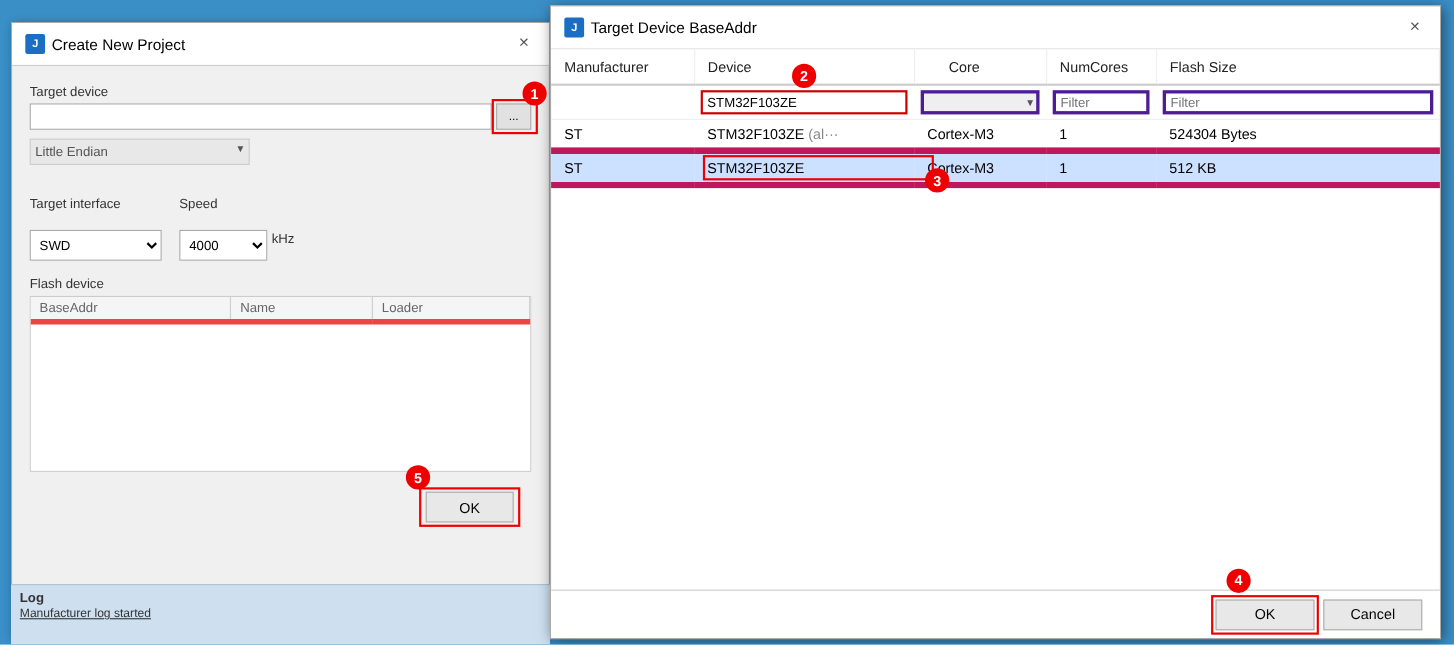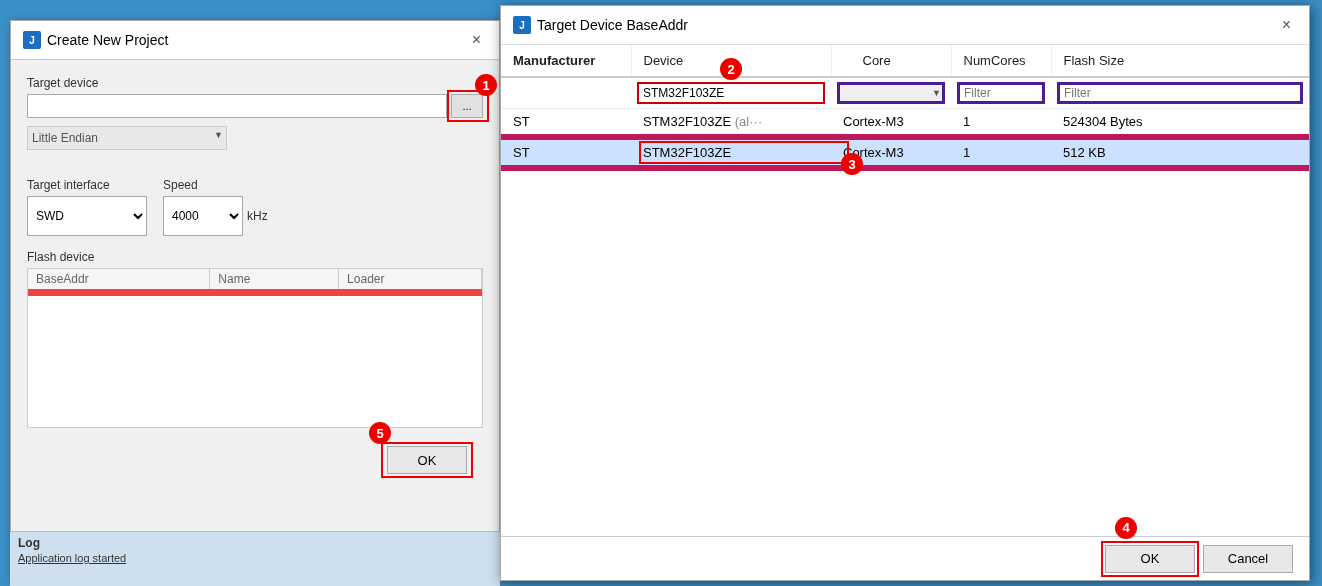--- a/index.html
+++ b/index.html
@@ -128,25 +128,26 @@
 
     .two-col {
       display: flex;
       gap: 16px;
       margin-bottom: 14px;
     }
 
     .field-group { display: flex; flex-direction: column; }
 
     .select-field {
-      height: 40px;
+      height: 28px;
       border: 1px solid #aaa;
       background: white;
       font-size: 12px;
       padding: 2px 4px;
+      margin-top: 13px;
     }
 
     .speed-row {
       display: flex;
       align-items: center;
       gap: 4px;
     }
     .speed-row .select-field { width: 80px; }
     .khz-label { font-size: 12px; color: #333; }
 
@@ -163,21 +164,21 @@
     }
 
     .flash-table {
       width: 100%;
       border-collapse: collapse;
       font-size: 12px;
     }
 
     .flash-table th {
       background: #f5f5f5;
-      border-bottom: 7px solid #ef4444;
+      border-bottom: 5px solid #ef4444;
       border-right: 1px solid #ccc;
       padding: 3px 8px;
       text-align: left;
       font-weight: normal;
       color: #666;
     }
 
     .ok-row {
       display: flex;
       justify-content: flex-end;
@@ -260,21 +261,20 @@
       border-right: 1px solid #eee;
       padding: 8px 12px;
       text-align: left;
       font-weight: normal;
       color: #222;
       font-size: 13px;
     }
 
     .device-table th:first-child {
       width: 130px;
-      font-weight: bold;
     }
     .device-table th:nth-child(2) {
       width: 200px;
     }
     .device-table th:nth-child(3) {
       width: 120px;
       padding-left: 31px;
     }
     .device-table th:nth-child(4) {
       width: 100px;
@@ -456,21 +456,21 @@
           <span>5</span>
         </div>
         <button class="ok-btn">OK</button>
       </div>
     </div>
   </div>
 </div>
 
 <div class="log-area" style="bottom:0; left:10px; width:490px; height:55px; position:absolute; background:#cee0f0; padding:4px 8px; border-top:1px solid #b0c0d0;">
   <div class="log-label">Log</div>
-  <div class="log-text">Application log started</div>
+  <div class="log-text">Manufacturer log started</div>
 </div>
 
 <div class="target-settings-dialog">
   <div class="tsd-titlebar">
     <div class="tsd-title">
       <span class="jflash-icon">J</span>
       <span>Target Device BaseAddr</span>
     </div>
     <button class="close-btn">×</button>
   </div>

